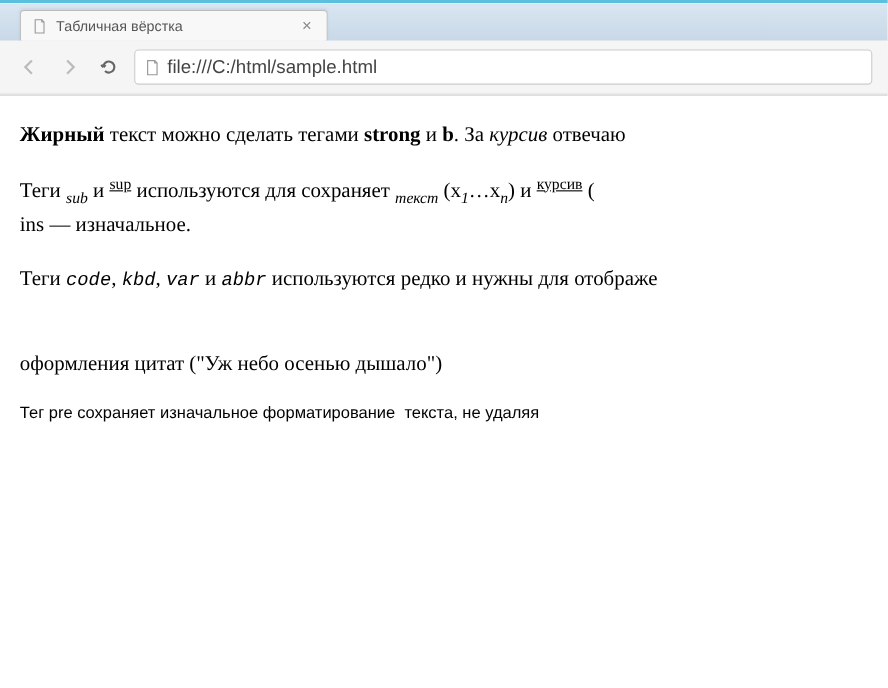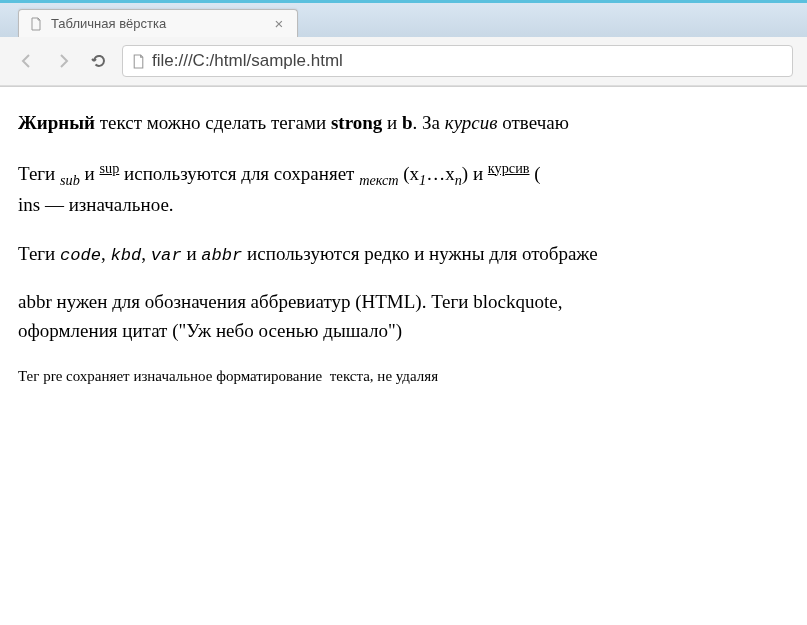--- a/index.html
+++ b/index.html
@@ -98,21 +98,21 @@
       overflow: hidden;
     }
     .content p { margin-bottom: 20px; }
     .bold { font-weight: bold; }
     .italic { font-style: italic; }
     .sub { vertical-align: sub; font-size: 0.75em; font-style: italic; }
     .sup { vertical-align: super; font-size: 0.75em; text-decoration: underline; }
     .underline { }
     .code { font-family: "Courier New", monospace; font-size: 0.9em; font-style: italic; }
     .pre {
-      font-family: Liberation Serif, serif;
+      font-family: Liberation Sans, sans-serif;
       font-size: 15px;
       white-space: pre;
       margin-top: 10px;
     }
   </style>
 </head>
 <body>
 
 <div class="chrome-top">
   <div class="tab-bar">
@@ -161,17 +161,17 @@
   </p>
   <p>
     <span>Теги </span><span class="sub">sub</span><span> и </span><span class="sup">sup</span><span> используются для сохраняет </span><span class="sub">текст</span><span> (x</span><span class="sub">1</span><span>…x</span><span class="sub">n</span><span>) и </span><span class="sup">курсив</span><span> (</span>
     <br>
     <span class="underline">ins</span><span> — </span><span class="underline">изначальное.</span>
   </p>
   <p>
     <span>Теги </span><span class="code">code</span><span>, </span><span class="code">kbd</span><span>, </span><span class="code italic">var</span><span> и </span><span class="code">abbr</span><span> используются редко и нужны для отображе</span>
   </p>
   <p>
-    <span>abbr нужен для обозначения аббревиатур (HTML). Теги blockquote,</span><br>
+    <br>
     <span>оформления цитат ("Уж небо осенью дышало")</span>
   </p>
   <div class="pre">Тег pre сохраняет изначальное форматирование  текста, не удаляя </div>
 </div>
 
 </body></html>

